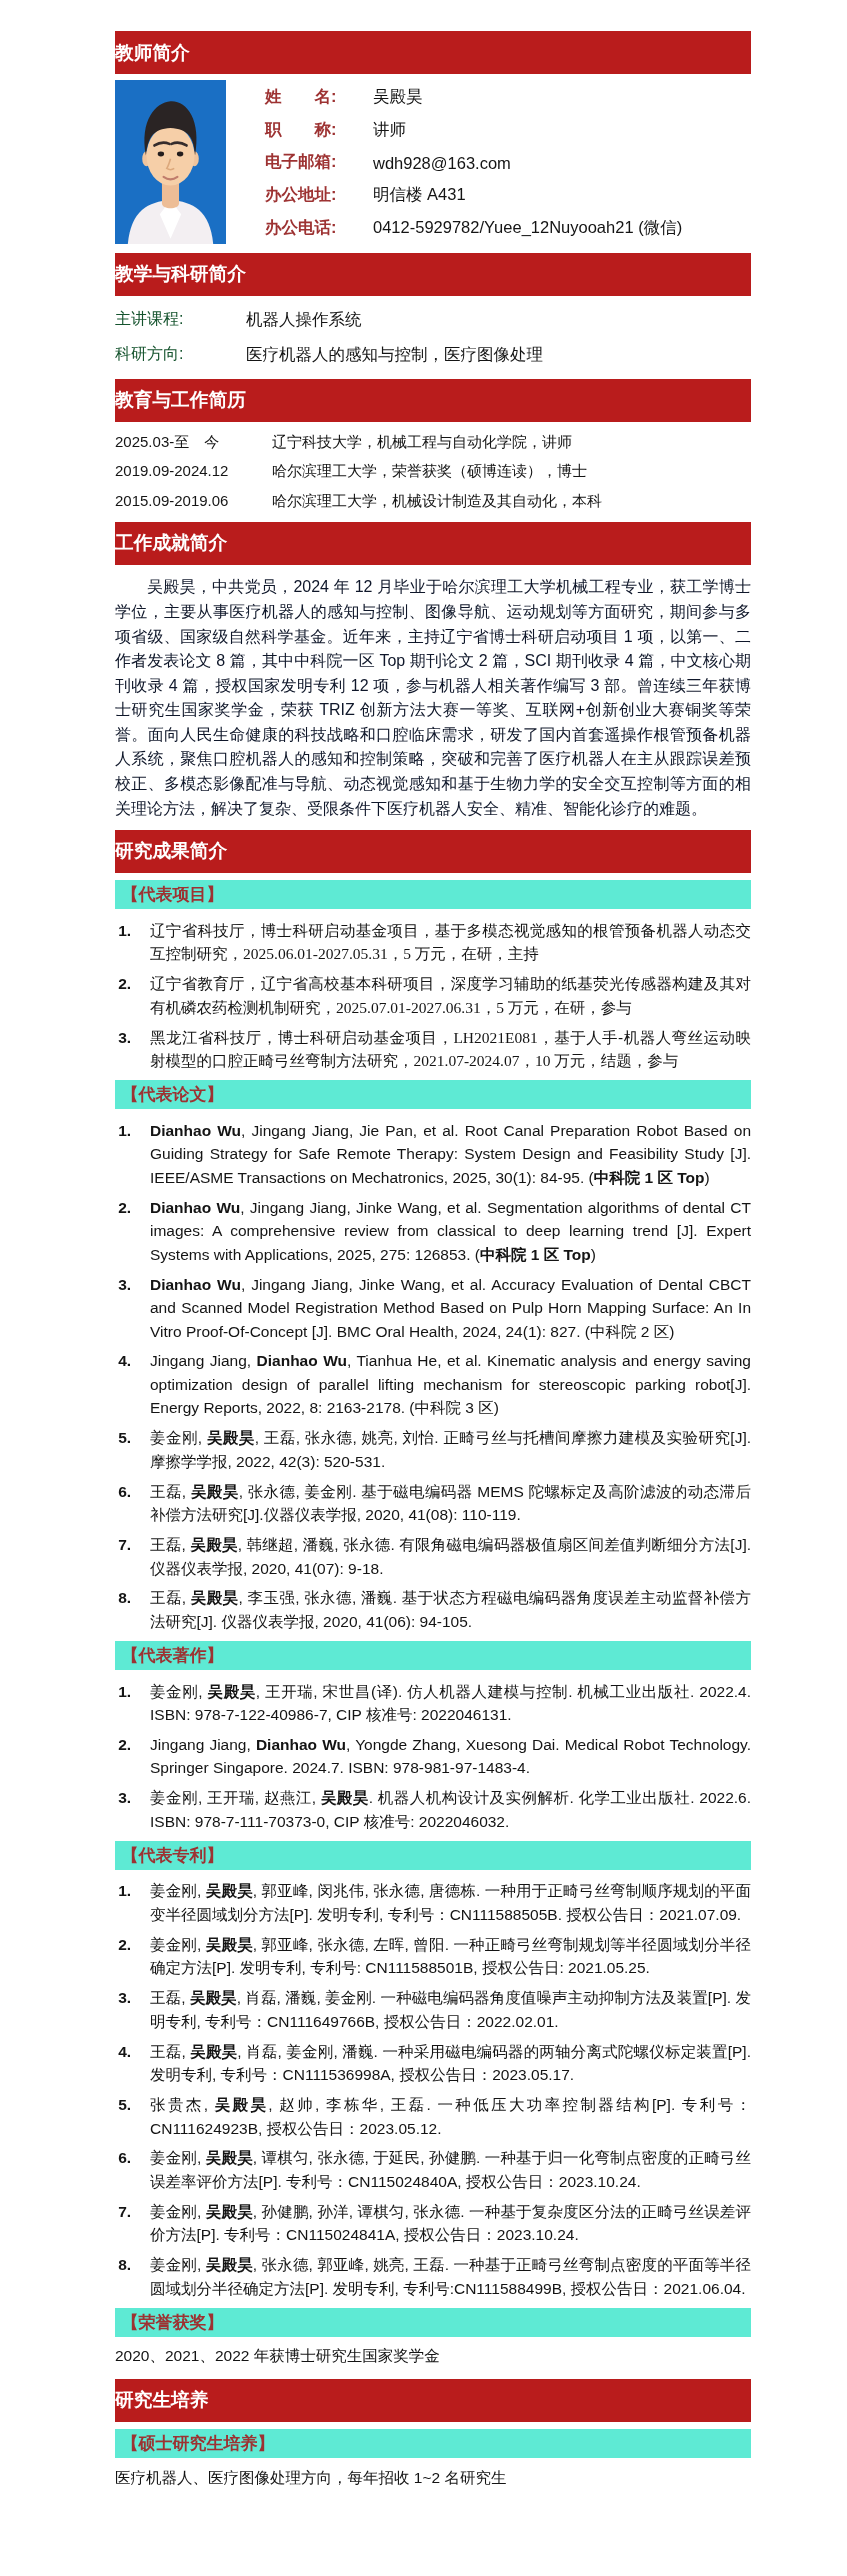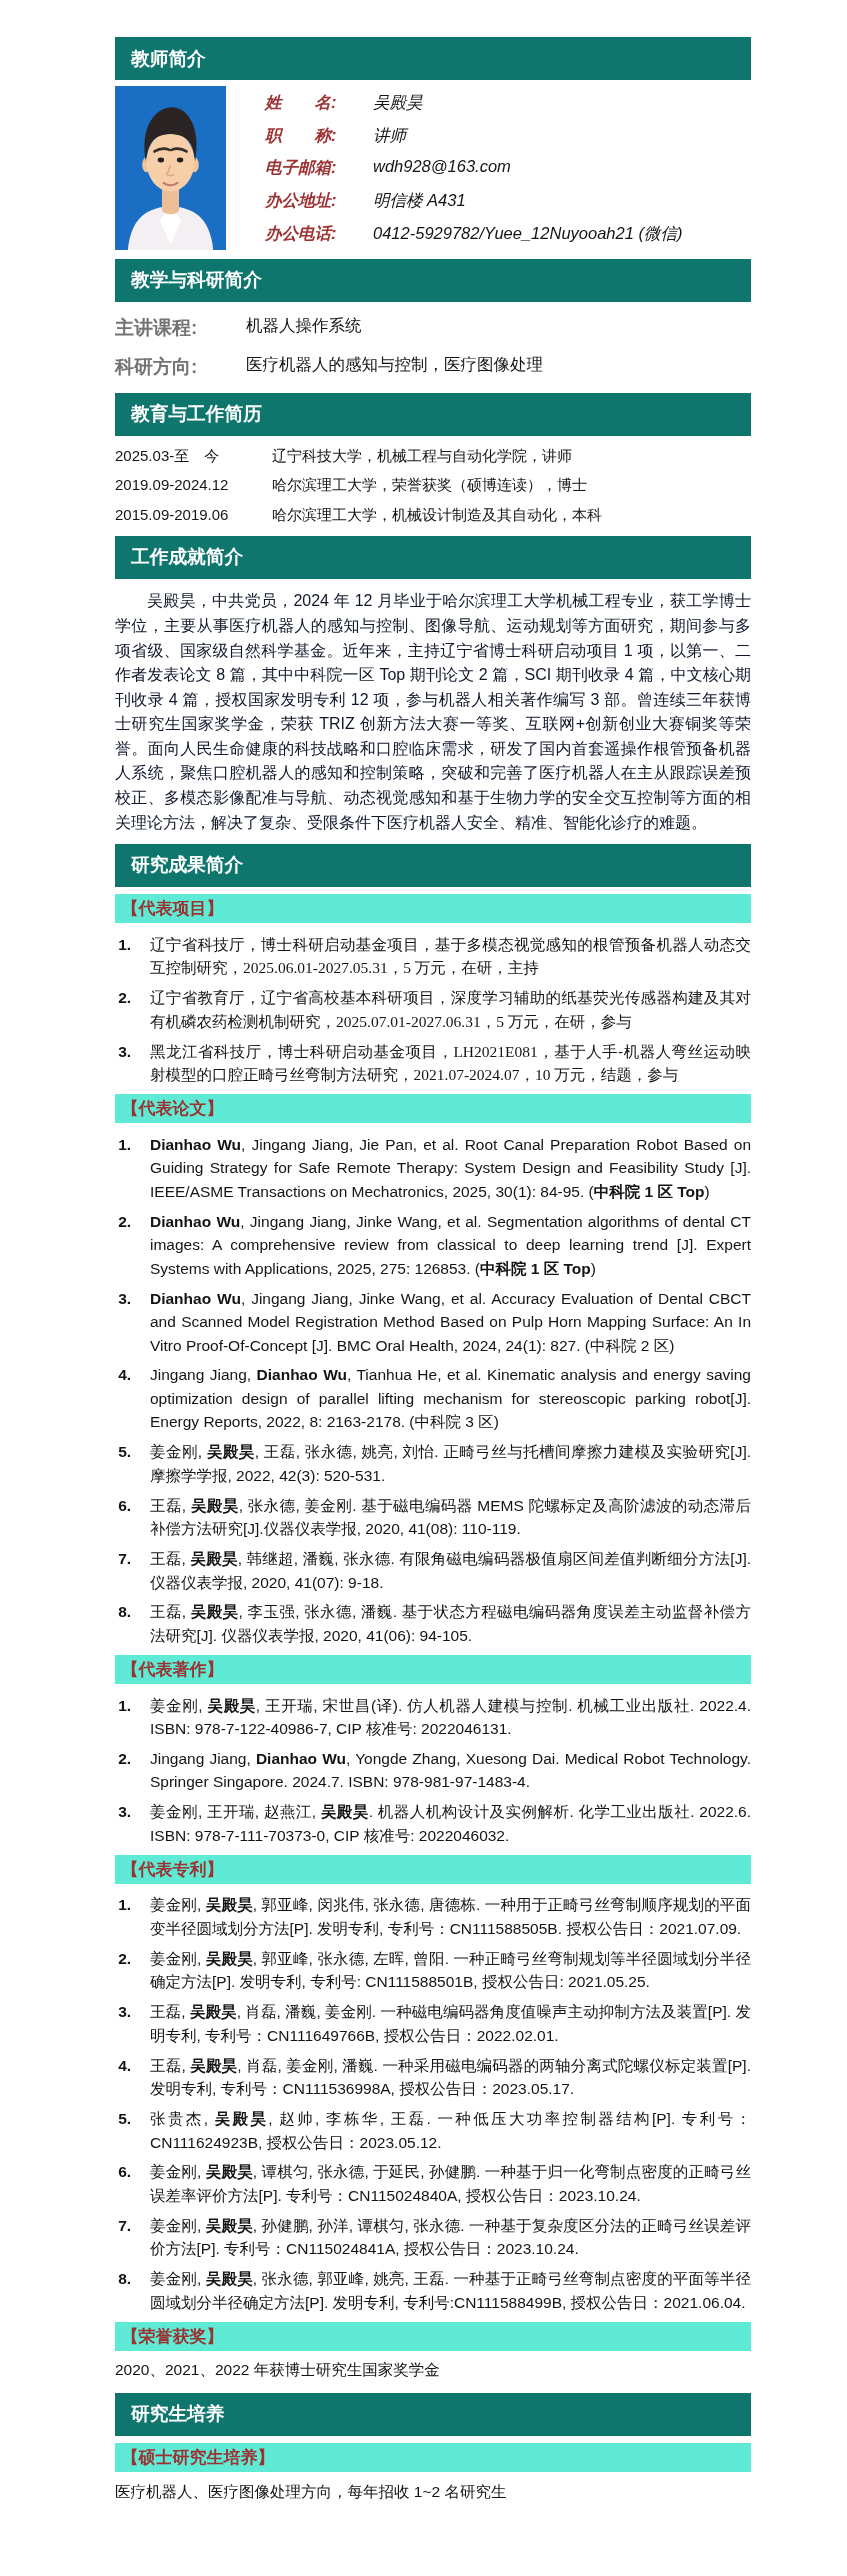--- a/index.html
+++ b/index.html
@@ -8,41 +8,40 @@
     position:relative;
     width:847px; height:2576px;
     background:#ffffff;
     overflow:hidden;
     font-family:"Liberation Sans", sans-serif;
     color:#151515;
   }
   .content { width:636px; margin-left:115px; padding-top:31px; }
 
   .banner {
-    height:43px; background:#0f766e; color:#ffffff;
+    height:43px; background:#b91c1c; color:#ffffff;
     font-size:18.7px; font-weight:700;
-    display:flex; align-items:center; padding-left:16px;
+    display:flex; align-items:center; padding-left:0;
     margin-bottom:6.4px;
-    margin-top:6px;
   }
   .serif { font-family:"Liberation Serif", serif; }
   b { font-weight:700; }
 
   
   .profile { display:flex; margin:6.4px 0 8.5px; }
   .photo { width:111px; height:164px; flex:none; }
   .photo svg { display:block; width:100%; height:100%; }
   .info { flex:1; padding:5.3px 0 5.3px 39px; display:flex; flex-direction:column; justify-content:space-between; }
-  .info-row { display:flex; align-items:flex-start;font-style:italic; }
+  .info-row { display:flex; align-items:flex-end; }
   .info-label { width:108px; flex:none; color:#9D3232; font-weight:700; font-size:16.5px; }
   .info-value { font-size:16.5px; color:#141414; }
 
   
   .kv { display:flex; margin:13px 0; }
-  .kv-label { width:131px; flex:none; color:#737373; font-weight:700; font-size:19px; }
+  .kv-label { width:131px; flex:none; color:#14532d; font-weight:400; font-size:16px; }
   .kv-value { font-size:16.5px; }
 
   
   .edu-row { display:flex; margin:10.7px 0; font-size:15px; }
   .edu-period { width:157px; flex:none; }
   .edu-detail { flex:1; }
 
   
   .bio {
     font-size:16px; line-height:24.6px; text-align:justify;

